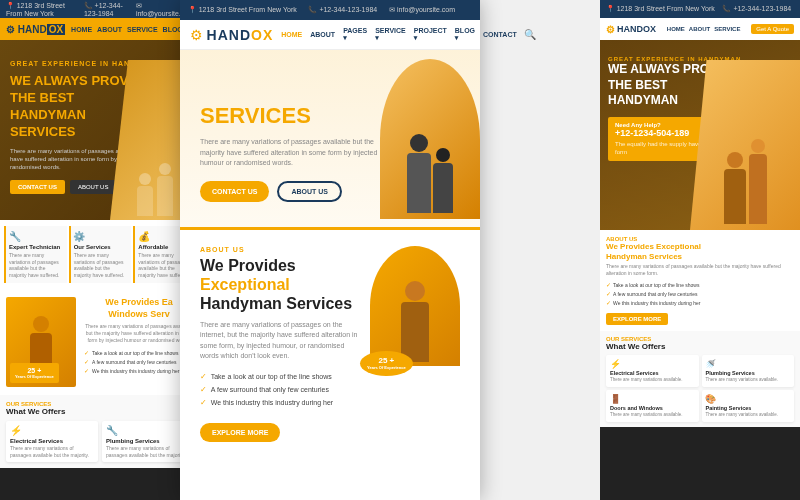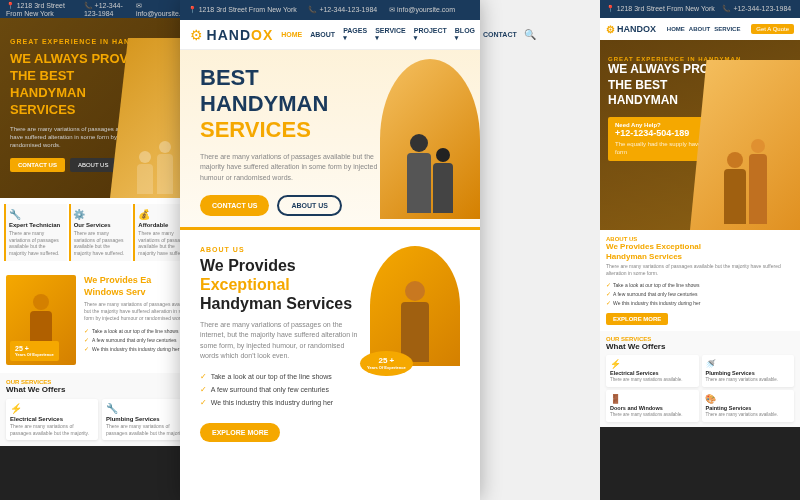--- a/index.html
+++ b/index.html
@@ -43,21 +43,21 @@
     .features-left {
       display: flex; gap: 2px; padding: 6px 4px; background: #fff;
     }
     .feat-item {
       flex: 1; background: #f9f9f9; padding: 5px 3px; border-left: 2px solid #f5a800;
     }
     .feat-item .icon { font-size: 10px; color: #f5a800; }
     .feat-item .title { font-size: 6px; font-weight: 700; color: #222; margin-top: 2px; }
     .feat-item .desc { font-size: 5px; color: #888; margin-top: 2px; line-height: 1.3; }
     .about-left {
-      display: flex; padding: 8px 6px; gap: 8px; background: #fff; align-items: flex-start;
+      display: flex; padding: 8px 6px; gap: 8px; background: #fff; align-items: flex-start; text-align: center;
     }
     .about-left-img {
       width: 70px; height: 90px; background: linear-gradient(135deg, #f5a800, #d48000);
       flex-shrink: 0; position: relative; border-radius: 2px;
     }
     .about-left-img .badge {
       position: absolute; bottom: 4px; left: 4px; background: #f5a800;
       color: #fff; font-size: 7px; font-weight: 900; padding: 4px 5px;
       border-radius: 2px; line-height: 1.1;
     }
@@ -206,20 +206,31 @@
   </style>
 </head>
 <body>
 
 <div class="panel-left">
   <div class="top-bar">
     <span>📍 1218 3rd Street From New York</span>
     <span>📞 +12-344-123-1984</span>
     <span>✉ info@yoursite.com</span>
   </div>
+  <div class="nav-bar">
+    <div class="logo-sm">
+      ⚙ HAND<span>OX</span>
+    </div>
+    <div class="nav-links">
+      <a>HOME</a>
+      <a>ABOUT</a>
+      <a>SERVICE</a>
+      <a>BLOG</a>
+    </div>
+  </div>
   <div class="hero-left">
     <div class="tag">GREAT EXPERIENCE IN HANDYMAN</div>
     <h1>
       <span>WE ALWAYS PROVIDE</span><br>
       <span style="color:#f5a800">THE BEST</span><br>
       <span>HANDYMAN</span><br>
       <span>SERVICES</span>
     </h1>
     <p>There are many variations of passages available but the majority have suffered alteration in some form by injected humour or randomised words.</p>
     <div class="btn-group">
@@ -318,21 +329,21 @@
       <a>SERVICE ▾</a>
       <a>PROJECT ▾</a>
       <a>BLOG ▾</a>
       <a>CONTACT</a>
       <span style="font-size:10px;cursor:pointer">🔍</span>
     </div>
   </div>
   <div class="center-hero">
     <div class="center-hero-text">
       <h1>
-        <span style="color:#1a3a5c;font-size:22px">BEST HANDYMAN</span><br>
+        <br>
         <span class="highlight" style="color:#f5a800;font-size:22px">SERVICES</span>
       </h1>
       <p>There are many variations of passages available but the majority have suffered alteration in some form by injected humour or randomised words.</p>
       <div class="btn-group">
         <button class="btn-primary">CONTACT US</button>
         <button class="btn-outline">ABOUT US</button>
       </div>
     </div>
     <div class="center-hero-img">
       <div class="silhouette" style="height:100%;align-items:flex-end;gap:2px;padding:6px 4px;">

